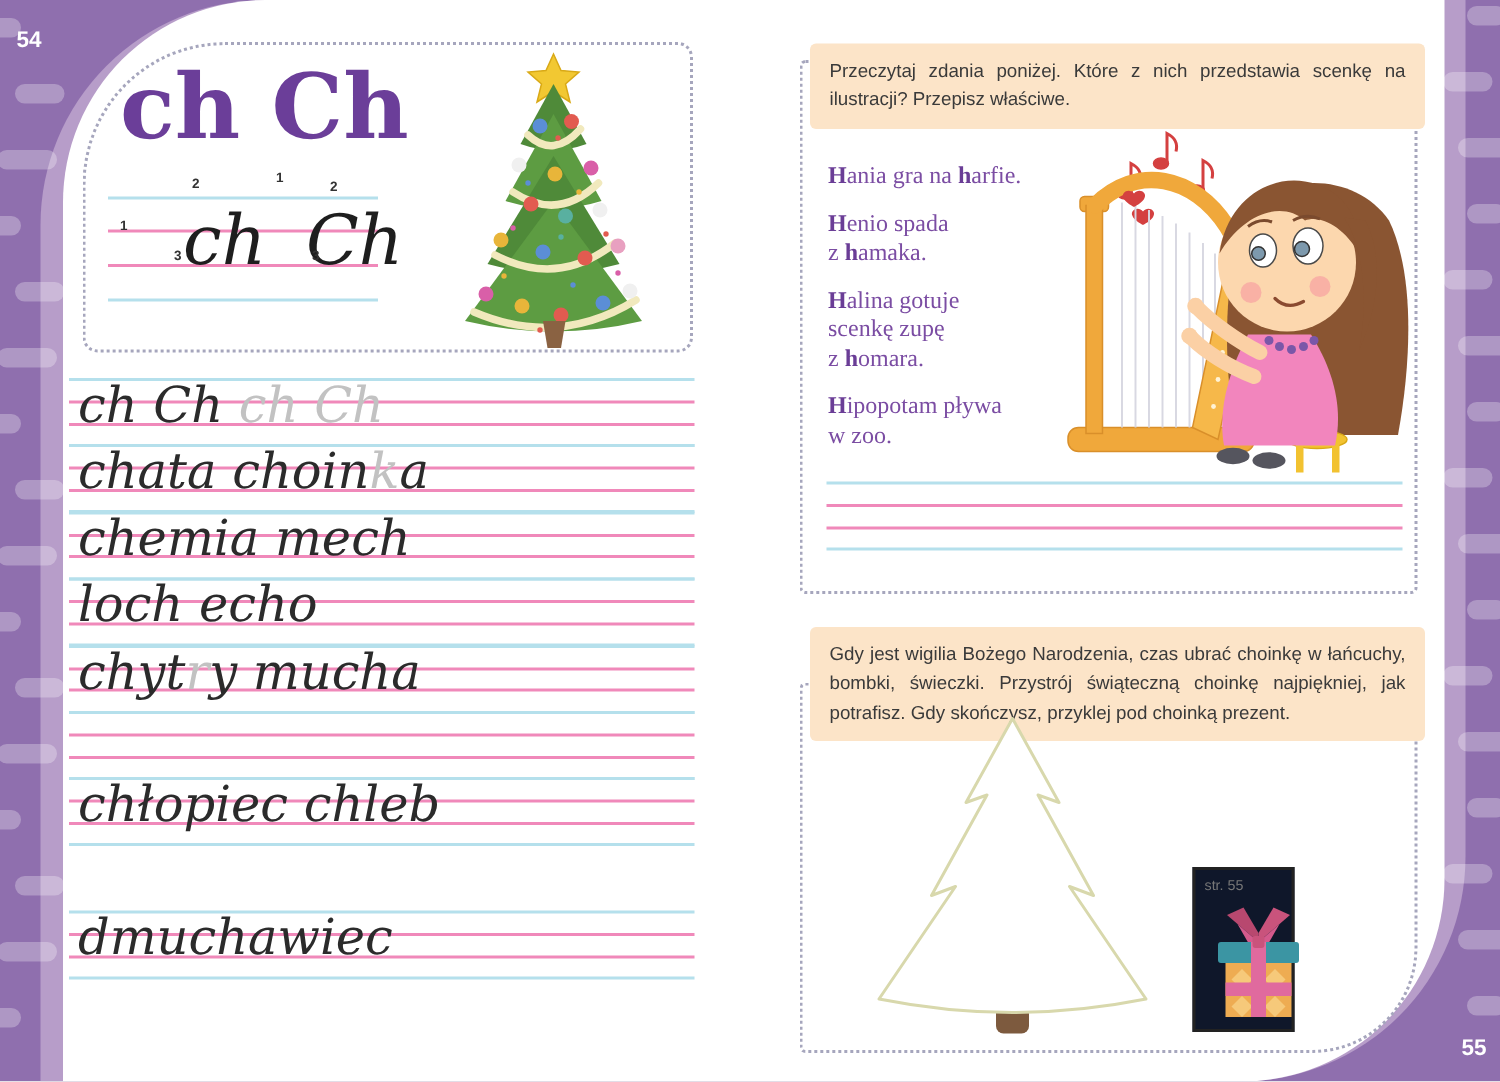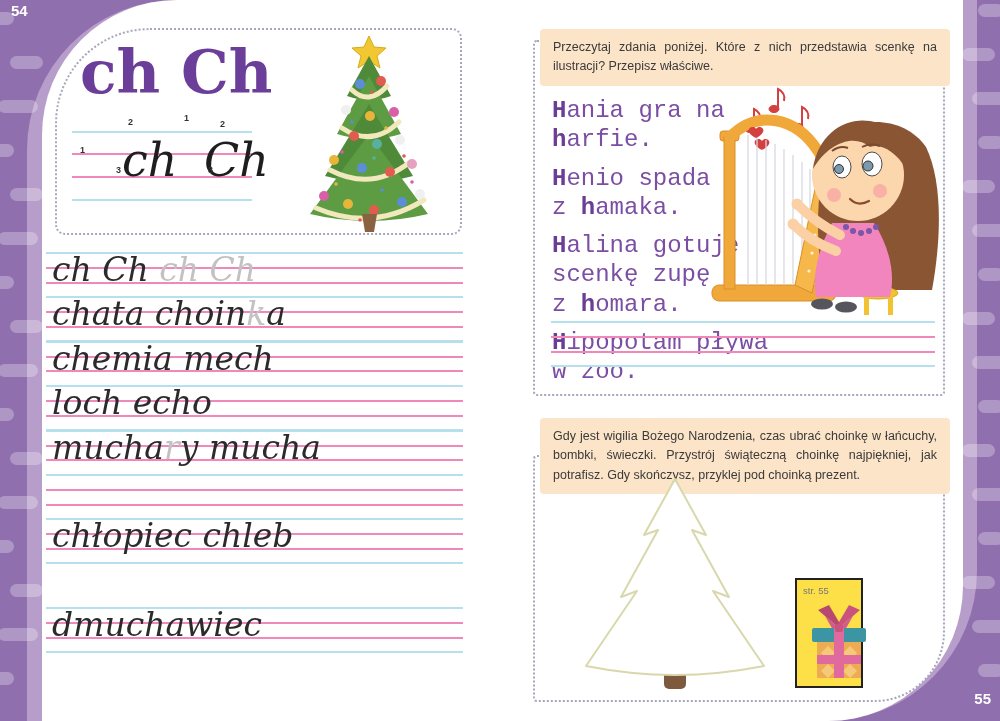--- a/index.html
+++ b/index.html
@@ -9,21 +9,21 @@
   .purple-bg{position:absolute;inset:0;background:#8f6fae;z-index:0;}
   .band{position:absolute;top:0;bottom:0;z-index:2;}
   .band-left{left:0;width:46px;}
   .band-right{right:0;width:42px;}
   .pill{position:absolute;height:13px;border-radius:7px;background:rgba(255,255,255,0.28);}
   .page-light{position:absolute;left:27px;right:23px;top:0;bottom:0;background:#b79dc9;
               border-radius:150px 0 150px 0;z-index:1;}
   .page-white{position:absolute;left:42px;right:37px;top:0;bottom:0;background:#ffffff;
               border-radius:135px 0 135px 0;z-index:3;}
   .pageno{position:absolute;z-index:4;color:#fff;font-weight:bold;font-size:15px;}
-  .pageno-left{left:11px;top:2px;}
+  .pageno-left{left:11px;top:18px;}
   .pageno-right{right:9px;bottom:14px;}
   .content{position:absolute;inset:0;z-index:4;}
 
   
   .dashedbox{position:absolute;border:2px dotted #a6a6bd;background:transparent;}
   .lp-box{left:55px;top:28px;width:403px;height:203px;border-radius:95px 10px 10px 10px;}
   .rp-dash1{left:533px;top:40px;width:408px;height:352px;border-radius:4px;}
   .rp-dash2{left:533px;top:455px;width:408px;height:243px;border-radius:4px 4px 70px 4px;}
 
   
@@ -48,28 +48,28 @@
   .ptext .trace{color:#c2c2c2;}
 
   
   .peachbox{position:absolute;left:540px;width:410px;background:#fce4c8;color:#3a3a3a;
             font-size:12.5px;line-height:1.55;padding:9px 13px;box-sizing:border-box;
             text-align:justify;border-radius:4px;z-index:5;}
   .rp-peach1{top:29px;}
   .rp-peach2{top:418px;}
 
   #sentences{position:absolute;left:552px;top:96px;width:250px;z-index:5;}
-  #sentences p{margin:0 0 9px 0;font-family:Liberation Mono, monospace;font-size:24px;
+  #sentences p{margin:12px 0 9px 0;font-family:Liberation Serif, serif;font-size:16px;
                line-height:1.22;color:#7b4da3;white-space:pre-line;}
   #sentences p b{font-weight:bold;color:#6a3d96;}
 
   .write-lines{position:absolute;left:551px;top:321px;width:384px;height:46px;z-index:5;}
 
   .tree-outline{position:absolute;left:555px;top:473px;z-index:5;}
-  .sticker-box{position:absolute;left:795px;top:578px;width:68px;height:110px;background:#fde047;
+  .sticker-box{position:absolute;left:795px;top:578px;width:68px;height:110px;background:#0f172a;
                border:2px solid #222;box-sizing:border-box;z-index:5;}
   .sticker-label{position:absolute;left:6px;top:5px;font-size:9.5px;color:#777;}
   .present-illu{position:absolute;left:6px;top:22px;}
 
   .harp-girl{position:absolute;left:700px;top:85px;z-index:5;}
 </style>
 </head>
 <body>
 
 <div class="spread">
@@ -212,21 +212,21 @@
           <div class="rule pink" style="top: 15px;"></div>
           <div class="rule pink" style="top: 29.5px;"></div>
           <div class="rule blue" style="top: 44px;"></div>
           <div class="ptext"><span>loch echo</span></div>
         </div>
         <div class="prow" style="top: 177.6px;">
           <div class="rule blue" style="top: 0px;"></div>
           <div class="rule pink" style="top: 15px;"></div>
           <div class="rule pink" style="top: 29.5px;"></div>
           <div class="rule blue" style="top: 44px;"></div>
-          <div class="ptext"><span>mucha</span><span class="trace">r</span><span>y mucha</span></div>
+          <div class="ptext"><span>chyt</span><span class="trace">r</span><span>y mucha</span></div>
         </div>
         <div class="prow" style="top: 222px;">
           <div class="rule blue" style="top: 0px;"></div>
           <div class="rule pink" style="top: 15px;"></div>
           <div class="rule pink" style="top: 29.5px;"></div>
           <div class="rule blue" style="top: 44px;"></div>
         </div>
         <div class="prow" style="top: 266.4px;">
           <div class="rule blue" style="top: 0px;"></div>
           <div class="rule pink" style="top: 15px;"></div>

